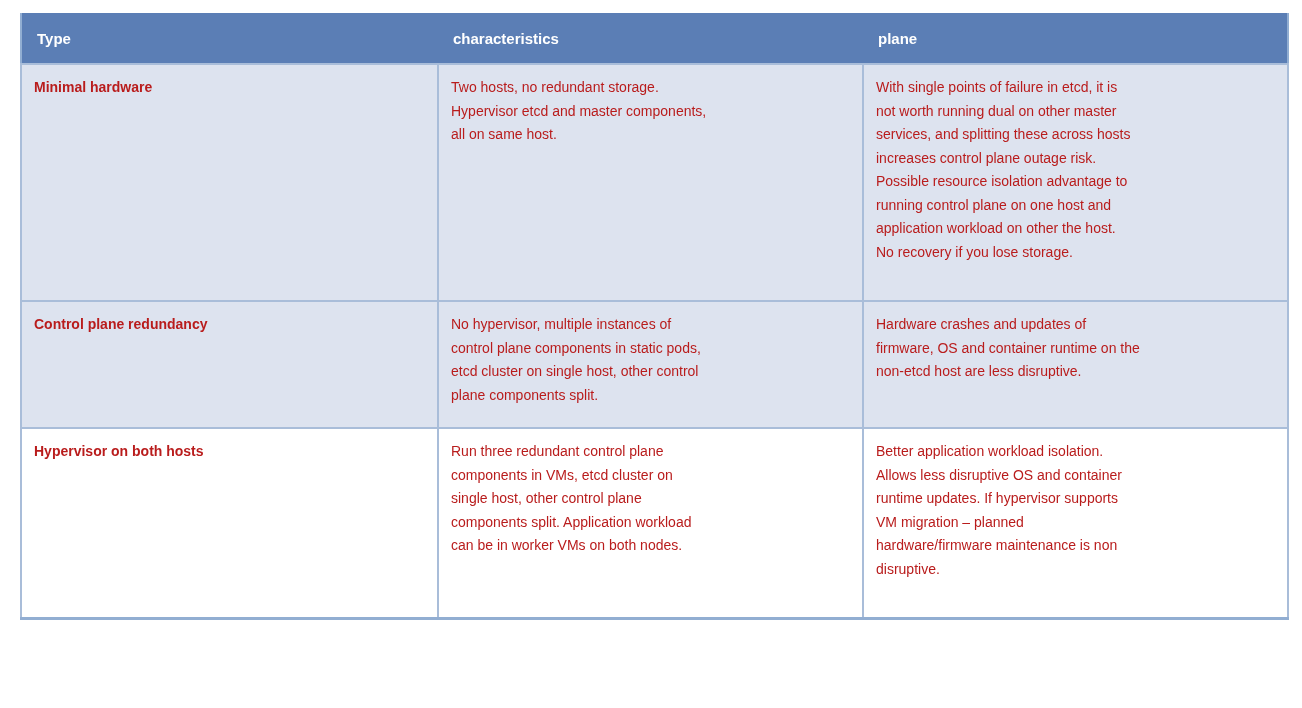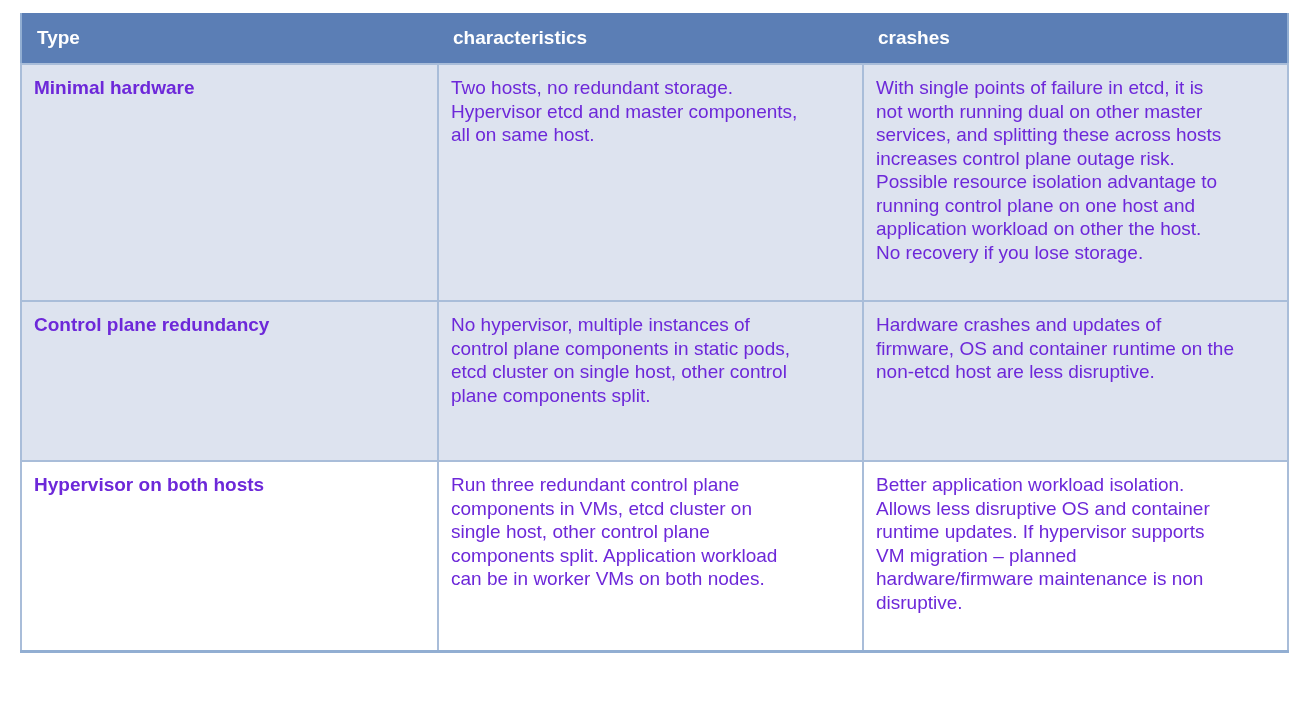--- a/index.html
+++ b/index.html
@@ -25,63 +25,63 @@
     border: 2px solid var(--outer-border, #92aed2);
     border-top: none;
   }
   col.c-type { width: 417px; }
   col.c-char { width: 425px; }
   col.c-result { width: 425px; }
 
   th {
     background: var(--header-bg, #5b7eb5);
     color: var(--header-text, #ffffff);
-    font-size: 19px;
+    font-size: 15px;
     font-weight: bold;
     text-align: left;
     vertical-align: middle;
     height: 50px;
     padding: 0 15px;
     border: none;
   }
   td {
     vertical-align: top;
     padding: 11px 12px 10px 12px;
-    font-size: 19px;
+    font-size: 14px;
     line-height: 23.5px;
-    color: #6d28d9;
+    color: #b91c1c;
     background: #ffffff;
     border: 2px solid var(--inner-border, #a9bdd9);
     white-space: pre-line;
     overflow: hidden;
   }
   tr.alt td { background: var(--row-alt-bg, #dde3ef); }
   td.type-cell { font-weight: bold; }
 
   tr.r1 { height: 237px; }
   tr.r2 { height: 85px; }
-  tr.r3 { height: 160px; margin-left: 16px; }
+  tr.r3 { height: 127px; margin-left: 16px; }
   tr.r4 { height: 190px; }
   tr.last td { border-bottom: 3px solid var(--outer-border, #92aed2); }
 </style>
 </head>
 <body>
 
 <div class="page">
   <table class="options-table">
     <colgroup>
       <col class="c-type">
       <col class="c-char">
       <col class="c-result">
     </colgroup>
     <thead>
       <tr class="header-row">
         <th>Type</th>
         <th>characteristics</th>
-        <th>crashes</th>
+        <th>plane</th>
       </tr>
     </thead>
     <tbody>
       <tr class="r1 alt">
         <td class="type-cell">Minimal hardware</td>
         <td class="char-cell">Two hosts, no redundant storage.
 Hypervisor etcd and master components,
 all on same host.</td>
         <td class="result-cell">With single points of failure in etcd, it is
 not worth running dual on other master

